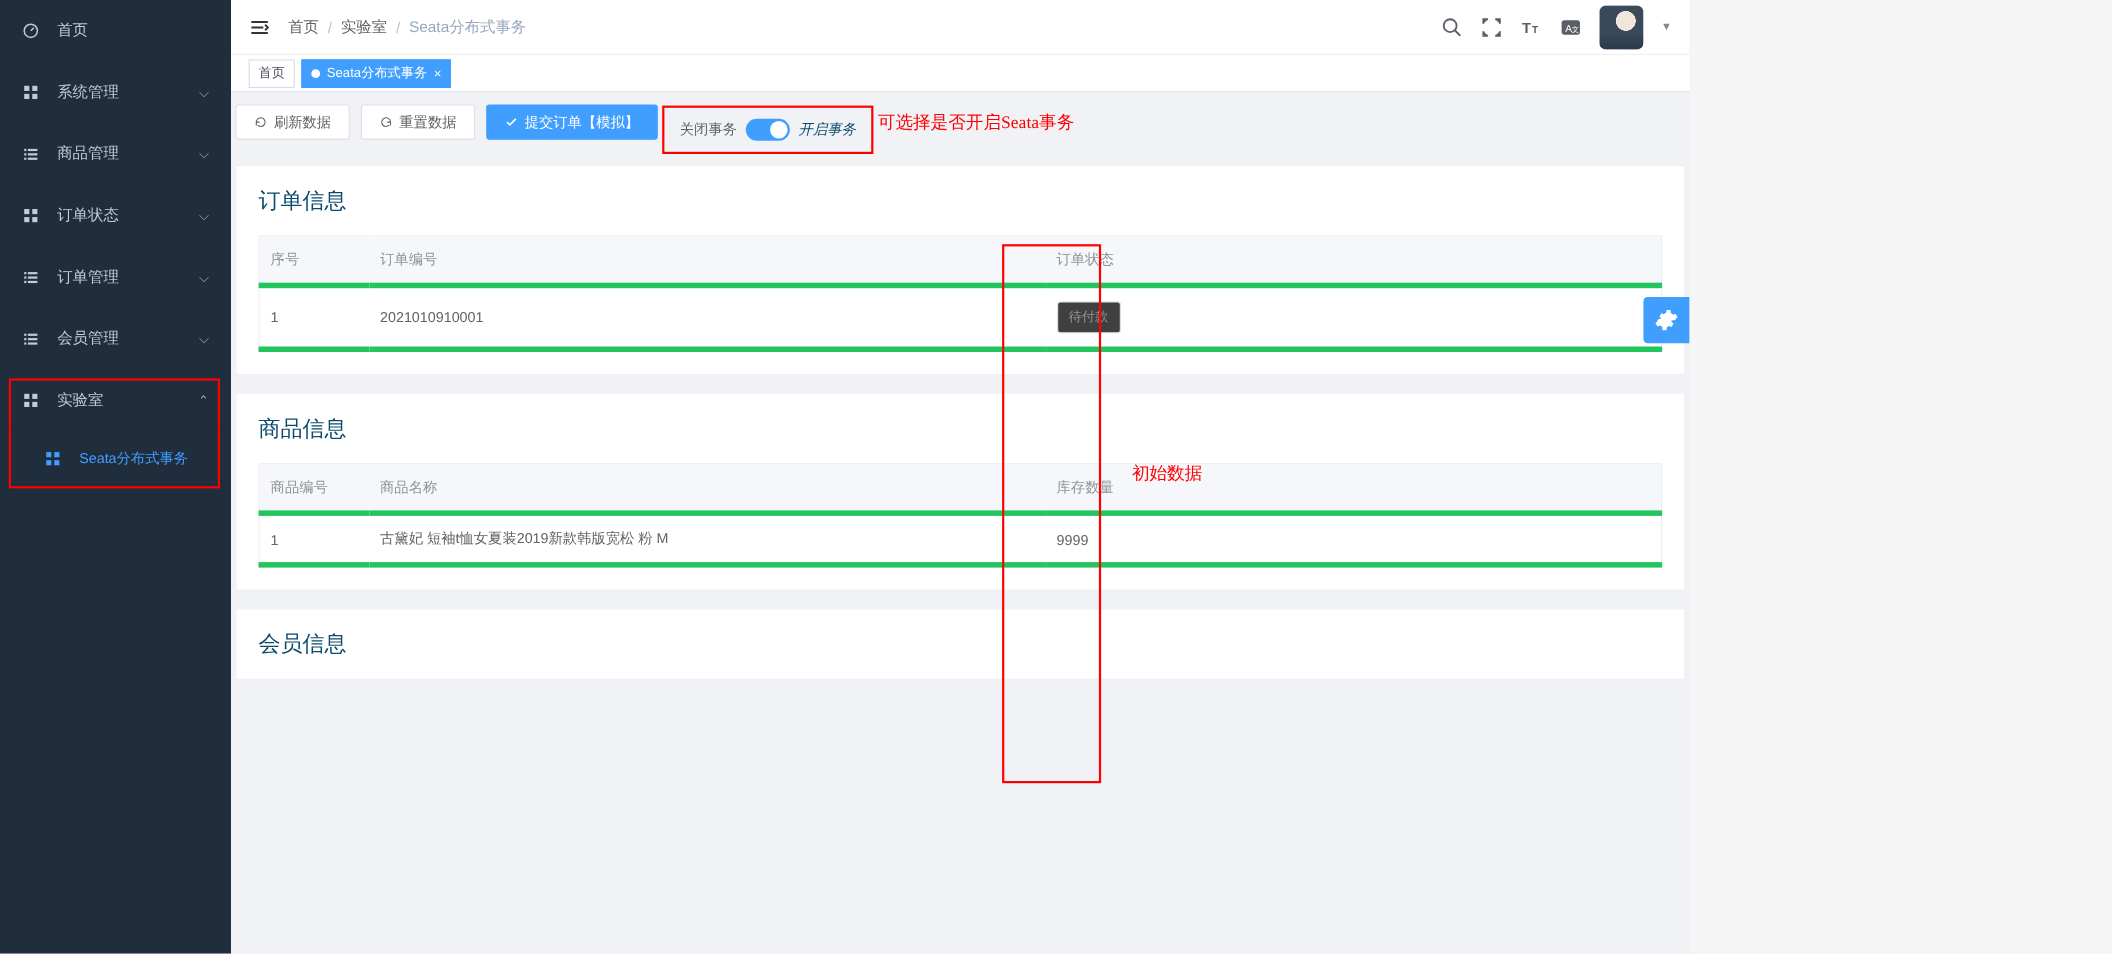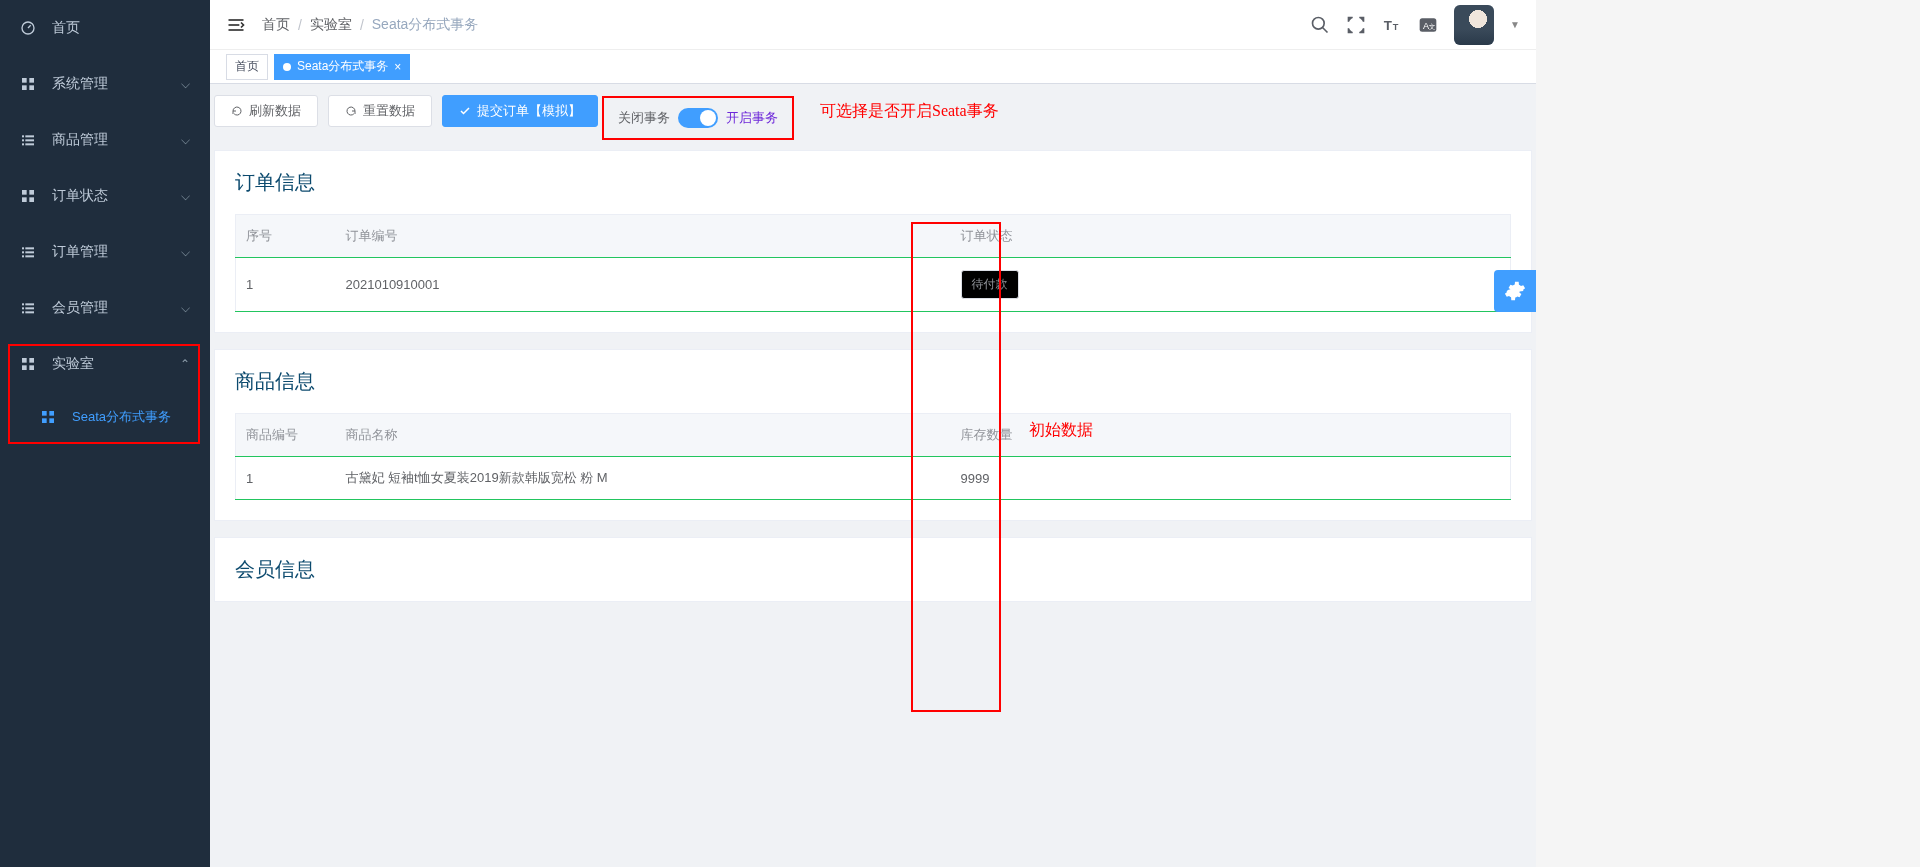--- a/index.html
+++ b/index.html
@@ -40,36 +40,36 @@
   .tab-close { margin-left: 6px; font-size: 12px; }
 
   
   .content { padding: 4px; overflow: auto; flex: 1; position: relative; }
   .toolbar { display: flex; align-items: center; gap: 10px; margin-bottom: 16px; position: relative; }
   .btn { height: 32px; padding: 0 16px; border: 1px solid #dcdfe6; background: #fff; border-radius: 3px; display: inline-flex; align-items: center; gap: 6px; cursor: pointer; font-size: 13px; color: #606266; }
   .btn.primary { background: #409eff; border-color: #409eff; color: #fff; }
   .btn-icon { width: 12px; height: 12px; }
   .switch-group { display: flex; align-items: center; gap: 8px; padding: 0 10px; height: 32px; }
   .switch-label-off { color: #606266; }
-  .switch-label-on { color: #6d28d9; }
+  .switch-label-on { color: #0c4a6e; font-style: italic; }
   .switch { width: 40px; height: 20px; background: #409eff; border-radius: 10px; position: relative; cursor: pointer; }
   .switch-handle { width: 16px; height: 16px; background: #fff; border-radius: 50%; position: absolute; top: 2px; right: 2px; }
   .annot-red { position: absolute; border: 2px solid red; pointer-events: none; }
   .annot-text { color: red; font-size: 16px; font-family: SimSun, serif; }
 
   
   .panel { background: #fff; border: 1px solid #ebeef5; margin-bottom: 16px; }
   .panel-title { padding: 18px 20px; font-size: 20px; color: #0c4a6e; }
   .tbl { width: calc(100% - 40px); margin: 0 20px 20px 20px; border: 1px solid #ebeef5; border-collapse: collapse; }
-  .tbl th, .tbl td { text-align: left; padding: 12px 10px; border-bottom: 1px solid #22c55e; font-size: 13px; }
+  .tbl th, .tbl td { text-align: left; padding: 12px 10px; border-bottom: 5px solid #22c55e; font-size: 13px; }
   .tbl th { background: #f5f7fa; color: #909399; font-weight: 500; }
   .tbl td { color: #606266; }
   .col-idx { width: 100px; }
   .col-status { width: 560px; }
-  .badge-btn { display: inline-block; padding: 5px 10px; border: 1px solid #dcdfe6; border-radius: 3px; background: #000000; color: #909399; font-size: 12px; }
+  .badge-btn { display: inline-block; padding: 5px 10px; border: 1px solid #dcdfe6; border-radius: 3px; background: #404040; color: #909399; font-size: 12px; }
 
   
   .float-settings { position: absolute; right: 0; top: 270px; width: 42px; height: 42px; background: #409eff; display: flex; align-items: center; justify-content: center; cursor: pointer; border-radius: 4px 0 0 4px; }
   .float-settings svg { fill: #fff; width: 22px; height: 22px; }
 
   
   .vscroll { position: absolute; right: 0; top: 0; bottom: 0; width: 16px; background: #f1f1f1; }
   .vscroll-thumb { position: absolute; left: 2px; right: 2px; top: 0; height: 600px; background: #c1c1c1; border-radius: 2px; }
   .vscroll-arrow { position:absolute; left:0; right:0; height:16px; display:flex; align-items:center; justify-content:center; font-size:10px; color:#666;}
 </style>
@@ -247,21 +247,21 @@
           <span>提交订单【模拟】</span>
         </button>
         <div class="switch-group" style="position:relative;margin-top:14px;">
           <span class="switch-label-off">关闭事务</span>
           <div class="switch">
             <div class="switch-handle"></div>
           </div>
           <span class="switch-label-on">开启事务</span>
           <div class="annot-red" style="left:-6px; top:-6px; right:-6px; bottom:-6px;"></div>
         </div>
-        <span class="annot-text" style="margin-left:22px;">可选择是否开启Seata事务</span>
+        <span class="annot-text" style="margin-left:0;">可选择是否开启Seata事务</span>
       </div>
 
       <div style="position:relative;">
 
       <div class="panel">
         <div class="panel-title">订单信息</div>
         <table class="tbl">
           <thead>
                 <tr>
             <th class="col-idx">序号</th>

